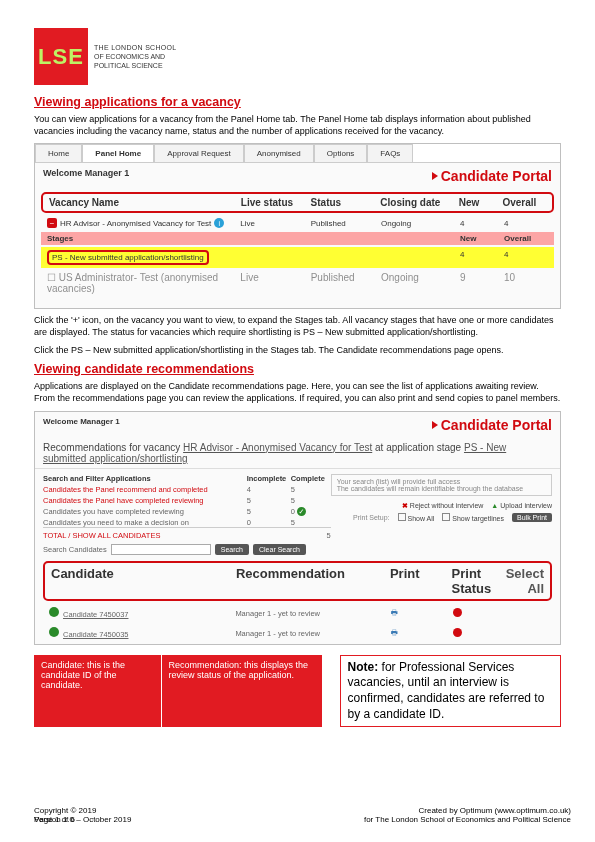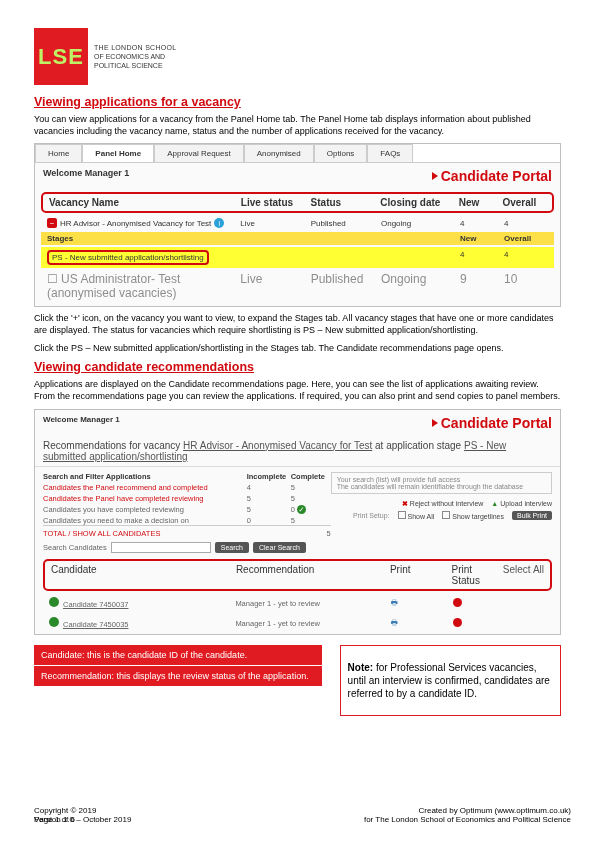--- a/index.html
+++ b/index.html
@@ -52,32 +52,32 @@
     font-weight:bold; font-size:10px;
   }
   .vac-row {
     margin:2px 6px; padding:2px 6px;
     display:grid; grid-template-columns: 2.2fr 0.8fr 0.8fr 0.9fr 0.5fr 0.5fr;
     font-size:8px; align-items:center;
   }
   .vac-row .minus { display:inline-flex; width:10px; height:10px; background:#d10a10; color:#fff; align-items:center; justify-content:center; border-radius:2px; margin-right:3px; font-size:8px;}
   .vac-row .info { display:inline-flex; width:10px; height:10px; background:#2aa1d8; color:#fff; align-items:center; justify-content:center; border-radius:50%; margin-left:3px; font-size:7px;}
   .stages-row {
-    margin:0 6px; padding:2px 6px; background:#fde047;
+    margin:0 6px; padding:2px 6px; background:#fca5a5;
     display:grid; grid-template-columns: 2.2fr 0.8fr 0.8fr 0.9fr 0.5fr 0.5fr;
     font-weight:bold; font-size:8px;
   }
   .highlight-row {
     margin:2px 6px; padding:3px 6px; background:#ffff33;
     display:grid; grid-template-columns: 2.2fr 0.8fr 0.8fr 0.9fr 0.5fr 0.5fr;
     font-size:8px;
   }
   .highlight-row .boxed{ border:2px solid #d10a10; border-radius:4px; padding:1px 3px; display:inline-block;}
-  .last-row { opacity:0.55; margin:1px 6px 4px 6px; padding:2px 6px;
-    display:grid; grid-template-columns: 2.2fr 0.8fr 0.8fr 0.9fr 0.5fr 0.5fr; font-size:12px;}
+  .last-row { opacity:0.55; margin:1px 6px 12px 6px; padding:2px 6px;
+    display:grid; grid-template-columns: 2.2fr 0.8fr 0.8fr 0.9fr 0.5fr 0.5fr; font-size:10px;}
   
   .ss2-title { padding:4px 8px; font-size:10px; color:#444; border-bottom:1px solid #ddd;}
   .ss2-title .u { text-decoration:underline; color:#555;}
   .ss2-body { display:flex; padding:5px 8px 3px 8px; font-size:7.5px; color:#666;}
   .ss2-left { flex:1.3;}
   .ss2-right { flex:1;}
   .ss2-left .redtxt{ color:#d10a10;}
   .counts { display:grid; grid-template-columns: 1fr 40px 40px; gap:2px 4px; font-size:7.5px;}
   .counts .h{ font-weight:bold; color:#333;}
   .tiny-green{ display:inline-block; width:9px; height:9px; background:#2a8a2a; border-radius:50%; color:#fff; font-size:7px; text-align:center; line-height:9px;}
@@ -85,37 +85,37 @@
   .srch-row{ display:flex; gap:4px; align-items:center; margin-top:4px;}
   .srch-row input{ font-size:7px; padding:1px 3px; width:100px; border:1px solid #aaa;}
   .btn{ background:#555; color:#fff; font-size:7px; padding:2px 6px; border:none; border-radius:2px;}
   .ss2-rightbox{ border:1px solid #ccc; padding:3px 5px; font-size:7px; color:#888; margin-bottom:6px;}
   .opt-row{ display:flex; gap:8px; justify-content:flex-end; font-size:7px; color:#444; align-items:center;}
   .opt-row .x{ color:#c00; font-weight:bold;}
   .opt-row .chk{ width:8px; height:8px; border:1px solid #888; display:inline-block;}
   .cand-header{
     border:2px solid #d10a10; border-radius:5px; margin:3px 8px; padding:3px 6px;
     display:grid; grid-template-columns: 1.2fr 1fr 0.4fr 0.3fr 0.3fr;
-    font-weight:normal; font-size:10px; color:#333;
+    font-weight:bold; font-size:13px; color:#333;
   }
   .cand-row{
     margin:1px 8px; padding:3px 6px;
     display:grid; grid-template-columns: 1.2fr 1fr 0.4fr 0.3fr 0.3fr;
     font-size:7.5px; align-items:center; color:#666;
   }
   .cand-row .g{ display:inline-block; width:10px; height:10px; background:#2a8a2a; border-radius:50%; margin-right:4px;}
   .cand-row .red-dot{ display:inline-block; width:9px; height:9px; background:#d10a10; border-radius:50%;}
   .cand-row .prn{ color:#3a7ab5;}
   .callouts { display:flex; gap:18px; margin-top:10px;}
-  .callouts-left{ flex:1.4; display:flex; flex-direction:column; gap:1px;}
+  .callouts-left{ flex:1.4; display:flex; flex-direction:row; gap:1px;}
   .callout-red{
     background:#e11b22; color:#fff; font-size:9px; padding:5px 7px;
   }
   .note-box{
-    flex:1; border:1px solid #e11b22; padding:15px 7px; font-size:10px; line-height:1.3;
+    flex:1; border:1px solid #e11b22; padding:4px 7px; font-size:12px; line-height:1.3;
   }
   .note-box b{ font-weight:bold;}
   .footer{
     position:absolute; left:34px; right:24px; bottom:18px;
     font-size:8px; display:flex; justify-content:space-between; align-items:flex-end;
   }
   .footer .center{ position:absolute; left:0; right:0; text-align:left;}
   .arrow-tri{ display:inline-block; width:0; height:0; border-top:4px solid transparent; border-bottom:4px solid transparent; border-left:6px solid #d10a10;}
 </style>
 </head>

